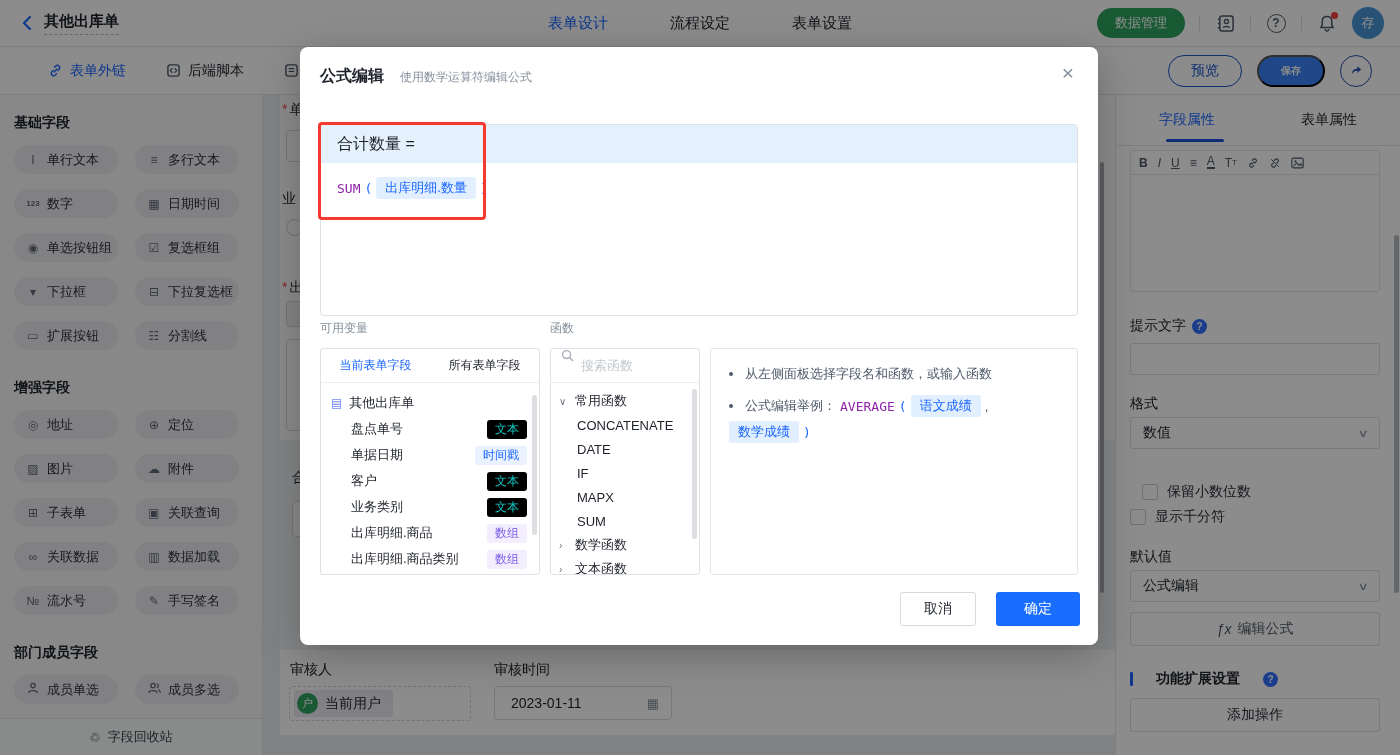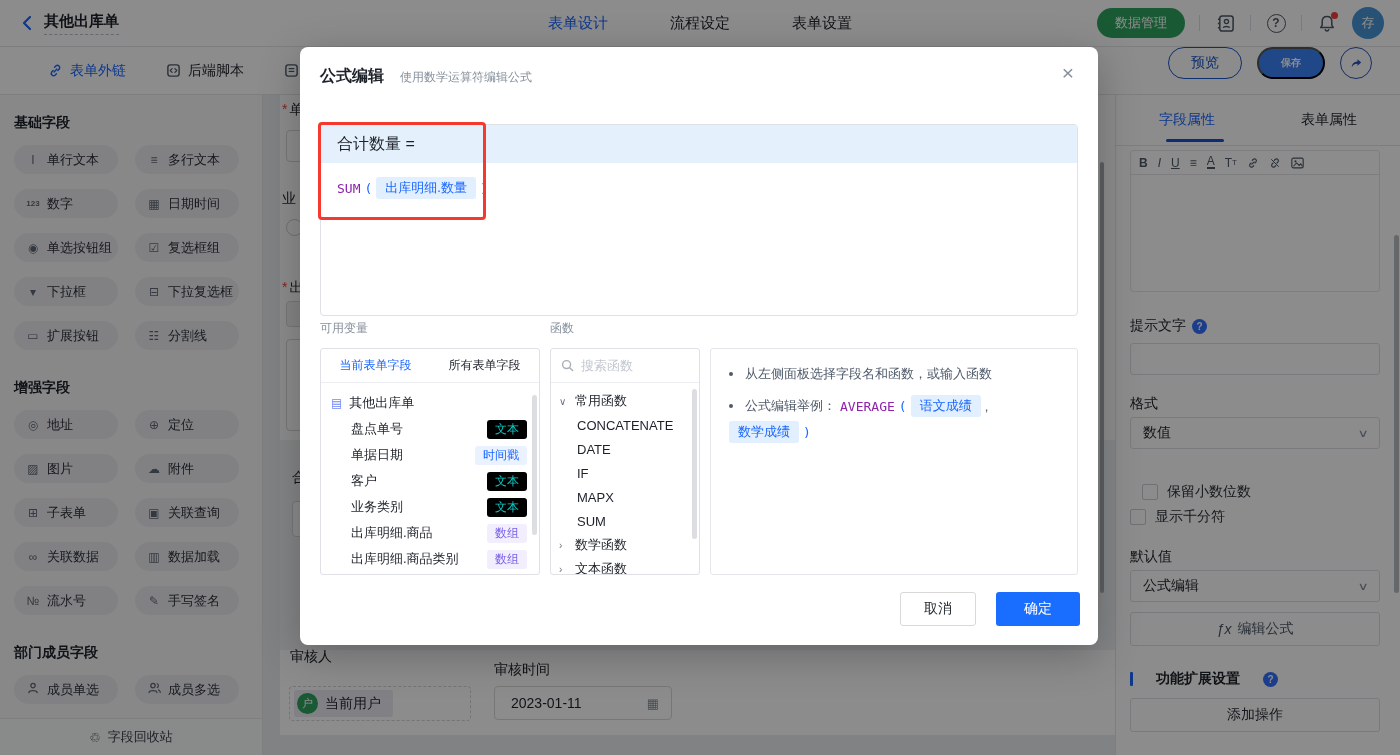--- a/index.html
+++ b/index.html
@@ -15,21 +15,21 @@
   .top-tab.active { color:#1a66ff; font-weight:500; }
   .top-right { position:absolute; right:16px; display:flex; align-items:center; gap:14px; }
   .pill-green { background:#2ea45f; color:#fff; font-size:13px; padding:6px 18px; border-radius:16px; cursor:pointer; }
   .vdiv { width:1px; height:16px; background:#dcdfe4; }
   .iconbtn { width:22px; height:22px; display:flex; align-items:center; justify-content:center; color:#4e5969; position:relative; cursor:pointer; }
   .helpcircle { width:19px; height:19px; border:1.6px solid #4e5969; border-radius:50%; font-size:12px; display:flex; align-items:center; justify-content:center; color:#4e5969; font-weight:700; }
   .reddot { position:absolute; right:0; top:0; width:7px; height:7px; background:#f53f3f; border-radius:50%; }
   .avatar { width:32px; height:32px; background:#4795d6; border-radius:50%; color:#fff; font-size:13px; display:flex; align-items:center; justify-content:center; cursor:pointer; }
 
   
-  .toolbar { position:absolute; left:0; top:47px; width:1400px; height:48px; background:#fff; border-bottom:1px solid #e5e6eb; display:flex; z-index:1; }
+  .toolbar { position:absolute; left:0; top:47px; width:1400px; height:48px; background:#fff; border-bottom:1px solid #e5e6eb; display:flex; align-items:center; z-index:1; }
   .tb-link { display:flex; align-items:center; gap:7px; font-size:14px; margin-right:40px; cursor:pointer; color:#1d2129; }
   .tb-link:first-child { margin-left:48px; color:#1a66ff; }
   .tb-right { position:absolute; right:28px; display:flex; align-items:center; gap:15px; }
   .btn-outline { border:1px solid #1a56c9; color:#1a56c9; font-size:14px; padding:6px 22px; border-radius:17px; background:#fff; cursor:pointer; }
   .btn-solid { background:#3b82f6; color:#fff; font-size:10px; padding:7px 22px; border-radius:17px; cursor:pointer;font-weight:bold; }
   .share-circle { width:32px; height:32px; border:1px solid #2c52b6; border-radius:50%; display:flex; align-items:center; justify-content:center; color:#2c52b6; cursor:pointer; }
 
   
   .sidebar { position:absolute; left:0; top:95px; width:263px; height:660px; background:#f7f8fa; border-right:1px solid #e5e6eb; padding:19px 14px 0 14px; overflow:hidden; z-index:1; }
   .sec-title { font-size:14px; font-weight:700; margin-bottom:13px; }
@@ -102,21 +102,21 @@
   .vp-tab.active { color:#1a66ff; }
   .tree { padding-top:7px; }
   .trow { height:26px; display:flex; align-items:center; font-size:13px; padding:0 12px 0 30px; cursor:pointer; }
   .trow.root { padding-left:10px; gap:7px; }
   .doc-ic { color:#7086f5; font-size:12px; }
   .badge { margin-left:auto; font-size:12px; padding:1px 8px; border-radius:3px; }
   .b-text { color:#0fc6c2; background:#000000; }
   .b-time { color:#1a66ff; background:#eaf2ff; }
   .b-array { color:#7b61e8; background:#f2eefe; }
 
-  .search-row { height:34px; border-bottom:1px solid #eceef1; display:flex; align-items:center; gap:7px; padding:0 10px; }
+  .search-row { height:34px; border-bottom:1px solid #eceef1; display:flex; gap:7px; padding:0 10px; }
   .search-row input { border:none; outline:none; width:100px; font-size:13px; font-family:inherit; color:#1d2129; }
   .search-row input::placeholder { color:#c2c7cf; }
   .ftree { padding-top:6px; }
   .frow { height:24px; display:flex; align-items:center; font-size:13px; padding-left:26px; cursor:pointer; }
   .frow.group { padding-left:8px; gap:6px; color:#1d2129; }
   .chevron { color:#6b7480; font-size:10px; width:10px; display:inline-block; }
   .panel-thumb { position:absolute; right:2px; width:5px; background:#dcdee2; border-radius:3px; }
 
   .hints { padding:16px 18px; }
   .hint-line { display:flex; align-items:center; gap:4px; font-size:13px; color:#4e5969; margin-bottom:12px; flex-wrap:wrap; }
@@ -335,21 +335,21 @@
   <div class="frag-label" style="left:19px; top:95px; font-weight:400;"><span>业</span></div>
   <div class="radio-c" style="left:23px; top:124px;"></div>
 
   <div class="frag-label" style="left:19px; top:184px;"><span class="req">*</span><span>出</span></div>
   <div class="frag-box" style="left:23px; top:206px; width:42px; height:26px; background:#f2f3f5;"></div>
   <div class="frag-box" style="left:23px; top:244px; width:42px; height:92px;"></div>
 
   <div class="frag-label" style="left:29px; top:374px;"><span>合</span></div>
   <div class="frag-box" style="left:29px; top:406px; width:36px; height:36px;"></div>
 
-  <div class="frag-label" style="left:27px; top:553px;"><span>审核人</span></div>
+  <div class="frag-label" style="left:27px; top:566px;"><span>审核人</span></div>
   <div class="reviewer-dash">
     <span class="user-chip">
       <span class="uavatar">户</span>
       <span>当前用户</span>
     </span>
   </div>
 
   <div class="frag-label" style="left:231px; top:566px;"><span>审核时间</span></div>
   <div class="date-box">
     <span>2023-01-11</span>

